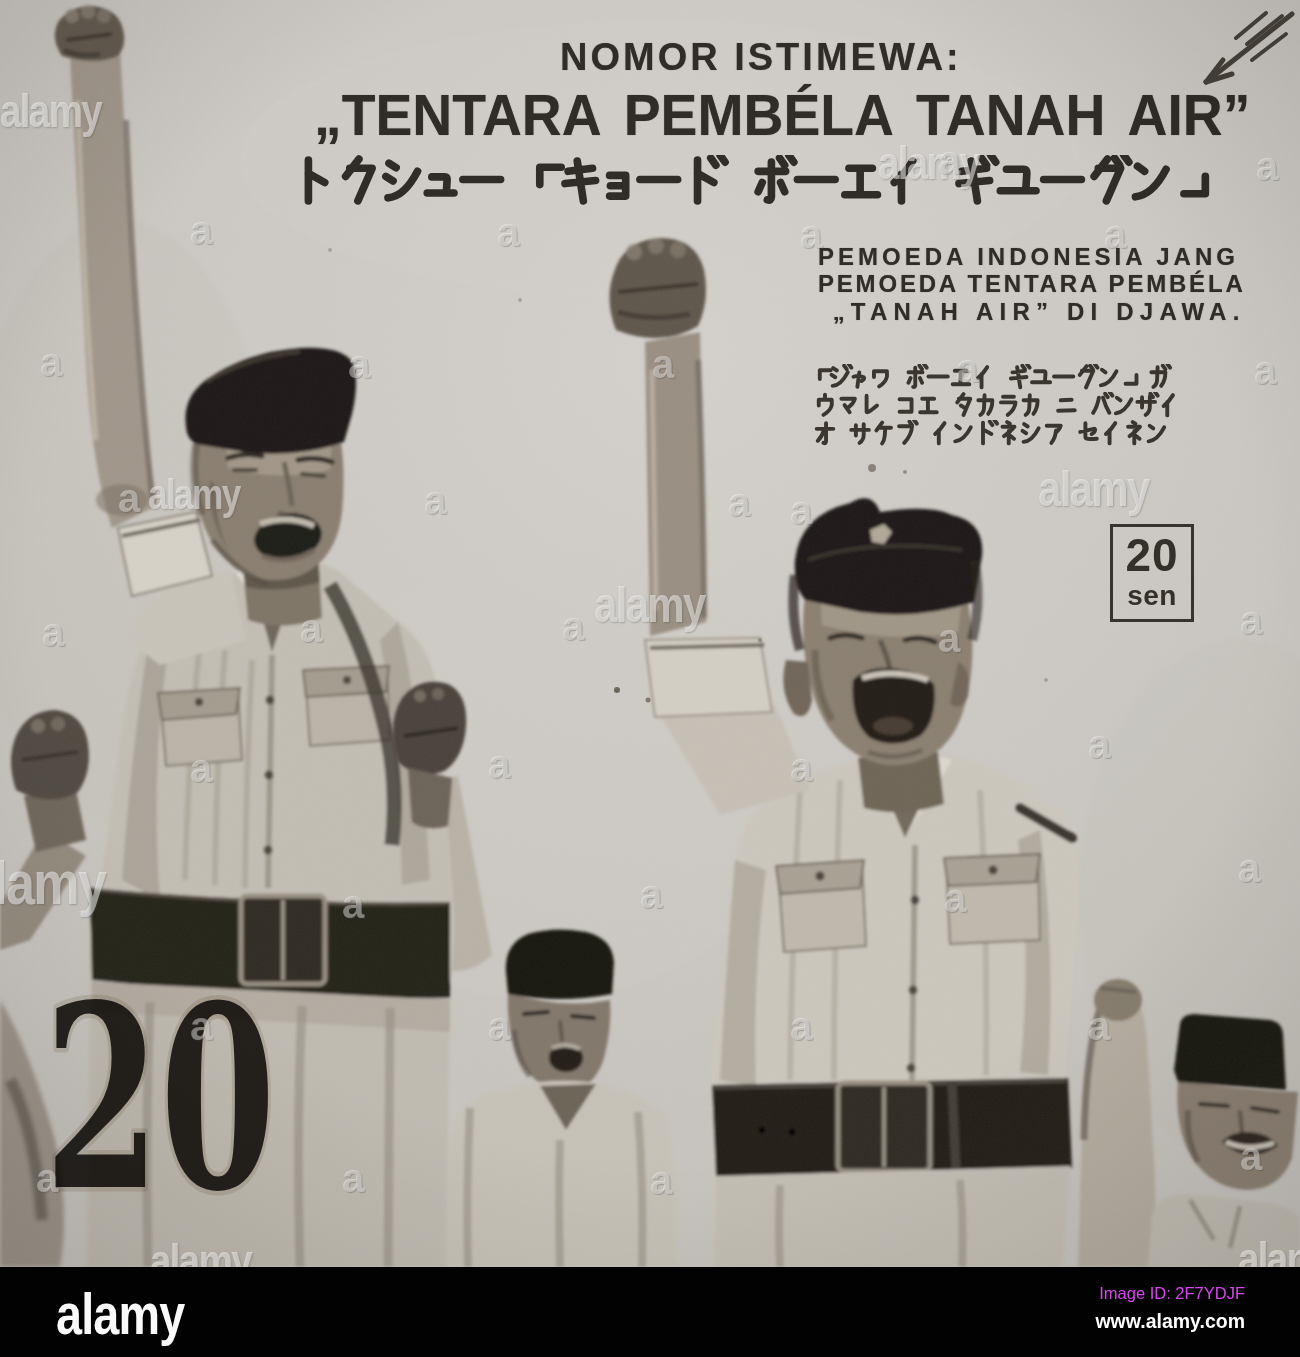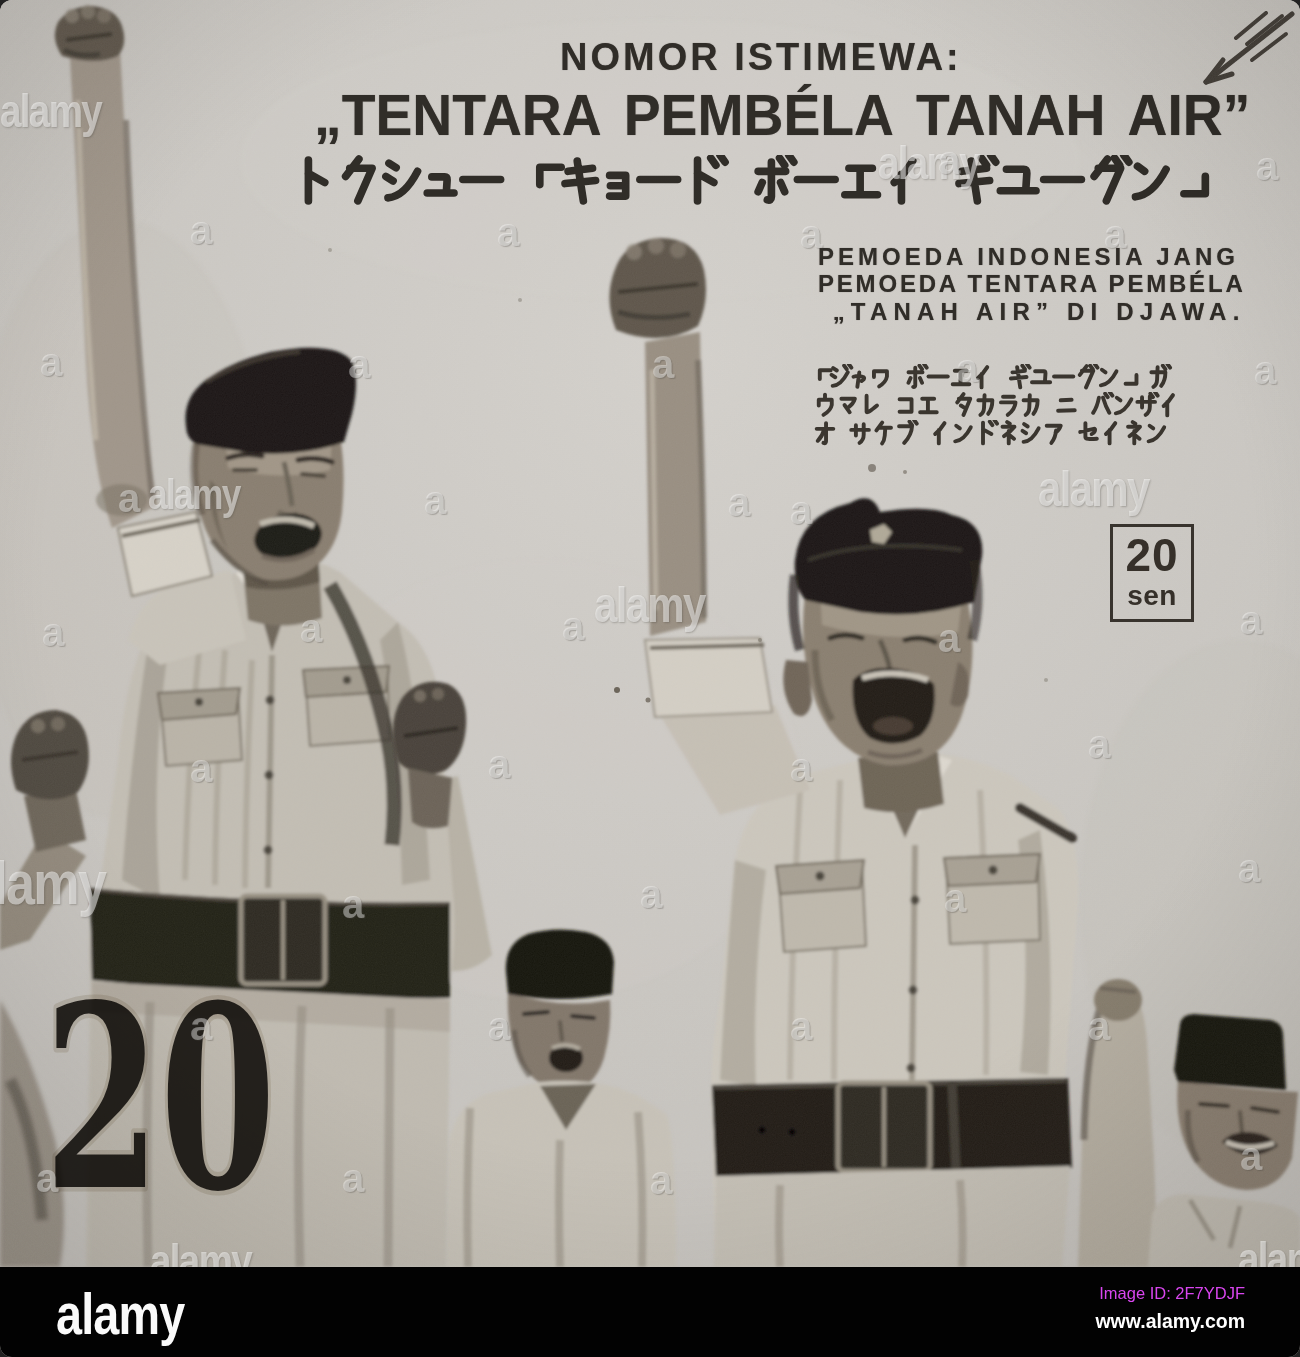--- a/index.html
+++ b/index.html
@@ -1,17 +1,17 @@
 <!DOCTYPE html>
 <html><head>
 <meta charset="utf-8">
 <style>
   html,body{margin:0;padding:0;background:#222;}
   .page{position:relative;width:1300px;height:1357px;overflow:hidden;background:#c9c6c1;
-        font-family:"Liberation Sans",sans-serif;border-radius:12px;}
+        font-family:"Liberation Sans",sans-serif;}
   .abs{position:absolute;}
   #photo{position:absolute;left:0;top:0;}
   .print{position:absolute;left:0;top:0;width:1300px;height:1267px;mix-blend-mode:multiply;opacity:.94;}
   .ink{color:#2e2a25;text-shadow:0 0 1px rgba(46,42,37,.55);white-space:nowrap;}
   .kicker{left:560px;top:36px;font-size:38px;font-weight:bold;letter-spacing:3px;}
   .headline{left:314px;top:82px;font-size:57px;font-weight:bold;letter-spacing:0px;word-spacing:9px;
             transform:scaleX(.97);transform-origin:left top;}
   .kana-block{position:absolute;}
   .caption{left:818px;top:243px;font-weight:bold;font-size:24px;line-height:27.4px;}
   .caption div{white-space:nowrap;}

